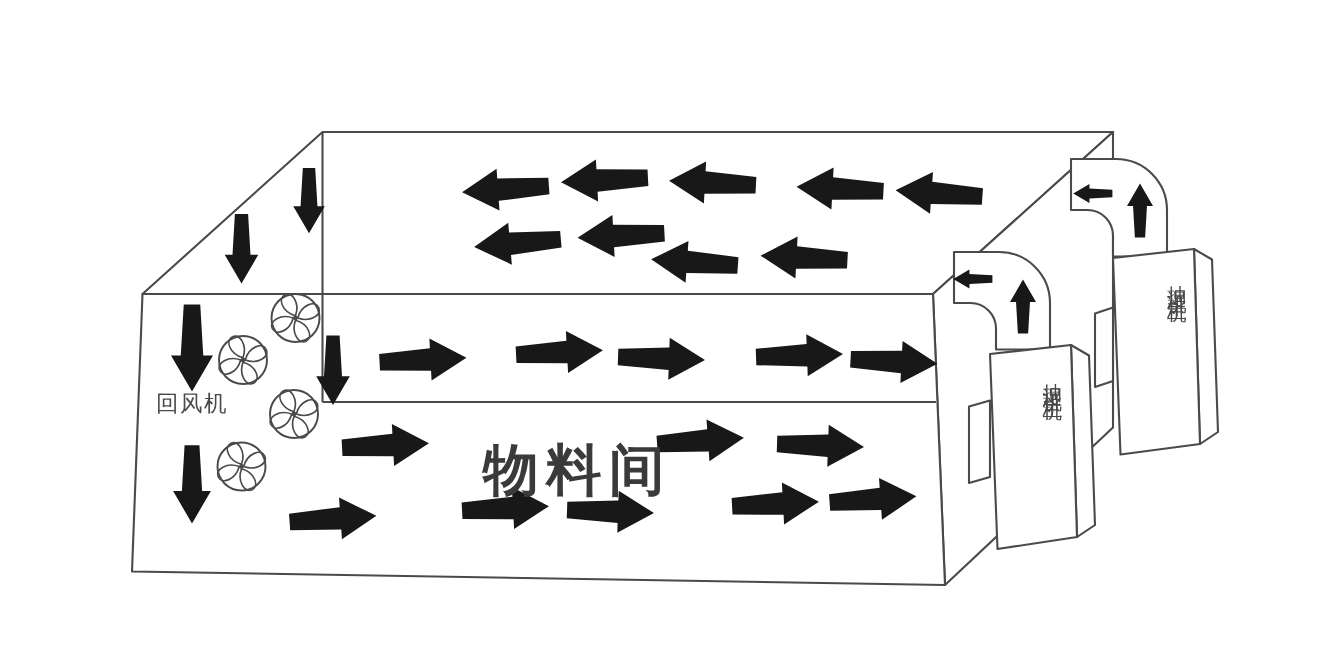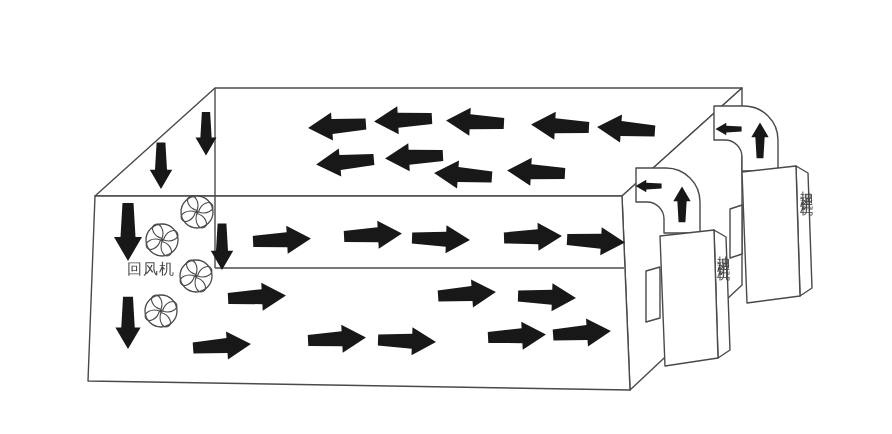--- a/index.html
+++ b/index.html
@@ -1,21 +1,21 @@
 <!DOCTYPE html>
 <html><head>
 <meta charset="utf-8">
 <style>
   html,body{margin:0;padding:0;background:#ffffff;}
   .stage{
     position:relative;width:892px;height:434px;background:#ffffff;overflow:hidden;
     font-family:"DejaVu Sans", sans-serif;
   }
   .stage svg{position:absolute;left:0;top:0;}
-  .label{position:absolute;white-space:nowrap;pointer-events:none;margin-left:23px;}
+  .label{position:absolute;white-space:nowrap;pointer-events:none;}
   .return-fan-label{left:104px;top:260px;font-size:15px;color:#4a4a4a;letter-spacing:1px;}
   .room-label{left:322px;top:289px;font-size:37px;font-weight:700;color:#3a3a3a;letter-spacing:5px;}
   .unit-label{
     writing-mode:vertical-rl;text-orientation:upright;
     font-size:13px;color:#474747;letter-spacing:3px;line-height:1;
   }
   .unit-label.front{left:694px;top:245px;}
   .unit-label.back{left:777px;top:180px;}
 </style>
 </head>
@@ -95,15 +95,16 @@
       </g>
     <g id="fans-layer">
         <use href="#fan-shape" xlink:href="#fan-shape" transform="translate(197 212)"></use>
         <use href="#fan-shape" xlink:href="#fan-shape" transform="translate(162 240)"></use>
         <use href="#fan-shape" xlink:href="#fan-shape" transform="translate(196 276)"></use>
         <use href="#fan-shape" xlink:href="#fan-shape" transform="translate(161 311)"></use>
       </g>
   </svg>
 
   <div class="label return-fan-label">回风机</div>
+  <div class="label room-label">物料间</div>
   <div class="label unit-label front">抽湿机主机</div>
   <div class="label unit-label back">抽湿机主机</div>
 </div>
 
 </body></html>

